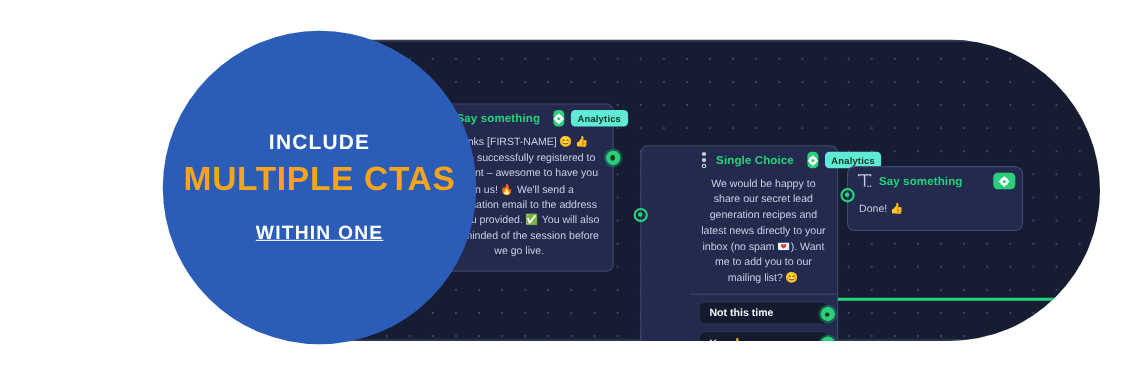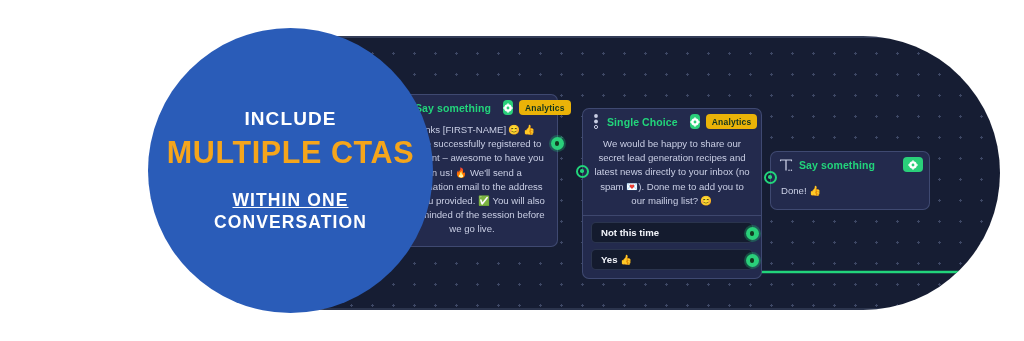--- a/index.html
+++ b/index.html
@@ -52,21 +52,21 @@
     color: #22D47B; font-size: 10.5px; font-weight: 700;
     letter-spacing: .1px; white-space: nowrap;
   }
   .head-spacer { flex: 1 1 auto; }
   .gear-btn {
     width: 20px; height: 15px; border-radius: 4px;
     background: #2ACF7A; display: flex; align-items: center; justify-content: center;
   }
   .gear-btn svg { display: block; }
   .analytics-badge {
-    background: #eab308; color: #10331F;
+    background: #5eead4; color: #10331F;
     font-size: 8.5px; font-weight: 700; letter-spacing: .2px;
     padding: 2.5px 6px; border-radius: 4px; white-space: nowrap;
   }
   .node-body { padding: 3px 10px 9px; }
   .node-text {
     color: #C9CEE4; font-size: 9.6px; line-height: 14.2px;
     text-align: center;
   }
 
   
@@ -91,21 +91,21 @@
   }
   .port-hollow::after {
     content: ""; position: absolute; left: 2.3px; top: 2.3px;
     width: 3.4px; height: 3.4px; border-radius: 50%; background: #22D47B;
   }
 
   
   #node-say-1 { left: 198px; top: 58px; width: 172px; }
 
   
-  #node-choice { left: 394px; top: 72px; width: 180px; }
+  #node-choice { left: 394px; top: 96px; width: 180px; padding-left: 44px; }
   #node-choice .node-body { padding-bottom: 7px; }
   .choice-sep { height: 1px; background: rgba(125,140,190,0.30); margin: 0 0 6px; }
   .choice-list { padding: 0 8px 8px; display: flex; flex-direction: column; gap: 6px; }
   .choice-row {
     position: relative;
     height: 21px; border-radius: 5px;
     background: #141B2E;
     border: 1px solid rgba(125,140,190,0.22);
     display: flex; align-items: center;
     padding-left: 9px;
@@ -208,21 +208,21 @@
               <rect x="5.2" y="0.2" width="1.6" height="2.2" rx=".5"></rect>
               <rect x="5.2" y="9.6" width="1.6" height="2.2" rx=".5"></rect>
               <rect x="0.2" y="5.2" width="2.2" height="1.6" rx=".5"></rect>
               <rect x="9.6" y="5.2" width="2.2" height="1.6" rx=".5"></rect>
             </g>
           </svg>
         </span>
         <span class="analytics-badge">Analytics</span>
       </div>
       <div class="node-body">
-        <div class="node-text">We would be happy to share our secret lead generation recipes and latest news directly to your inbox (no spam 💌). Done me to add you to our mailing list? 😊</div>
+        <div class="node-text">We would be happy to share our secret lead generation recipes and latest news directly to your inbox (no spam 💌). Want me to add you to our mailing list? 😊</div>
       </div>
       <div class="choice-sep"></div>
       <div class="choice-list">
         <div class="choice-row">
           <span>Not this time</span>
           <span class="port"></span>
         </div>
         <div class="choice-row">
           <span>Yes 👍</span>
           <span class="port"></span>
@@ -260,16 +260,15 @@
         <div class="node-text">Done! 👍</div>
       </div>
       <span class="port-hollow" style="left:-7px; top:19px;"></span>
     </div>
   </div>
 
   <div class="blue-circle">
     <div class="hl-1">INCLUDE</div>
     <div class="hl-2">MULTIPLE CTAS</div>
     <div class="hl-3">WITHIN ONE</div>
-    <div class="hl-4">CONVERSATION</div>
   </div>
 
 </div>
 
 </body></html>

